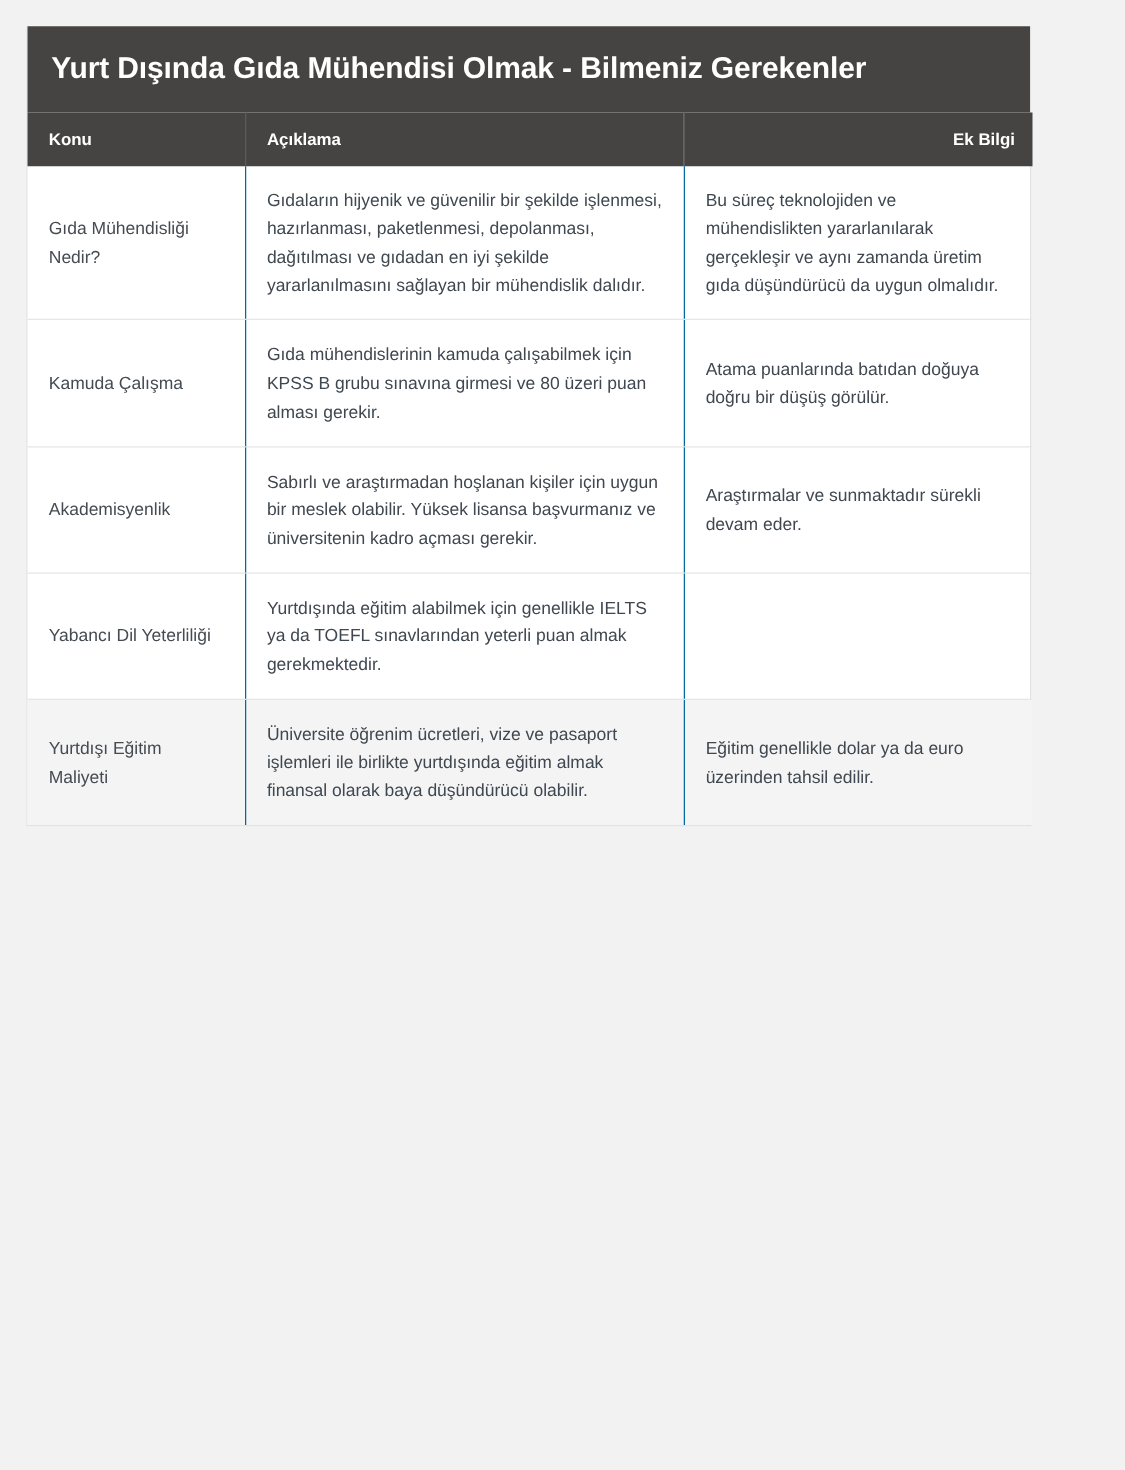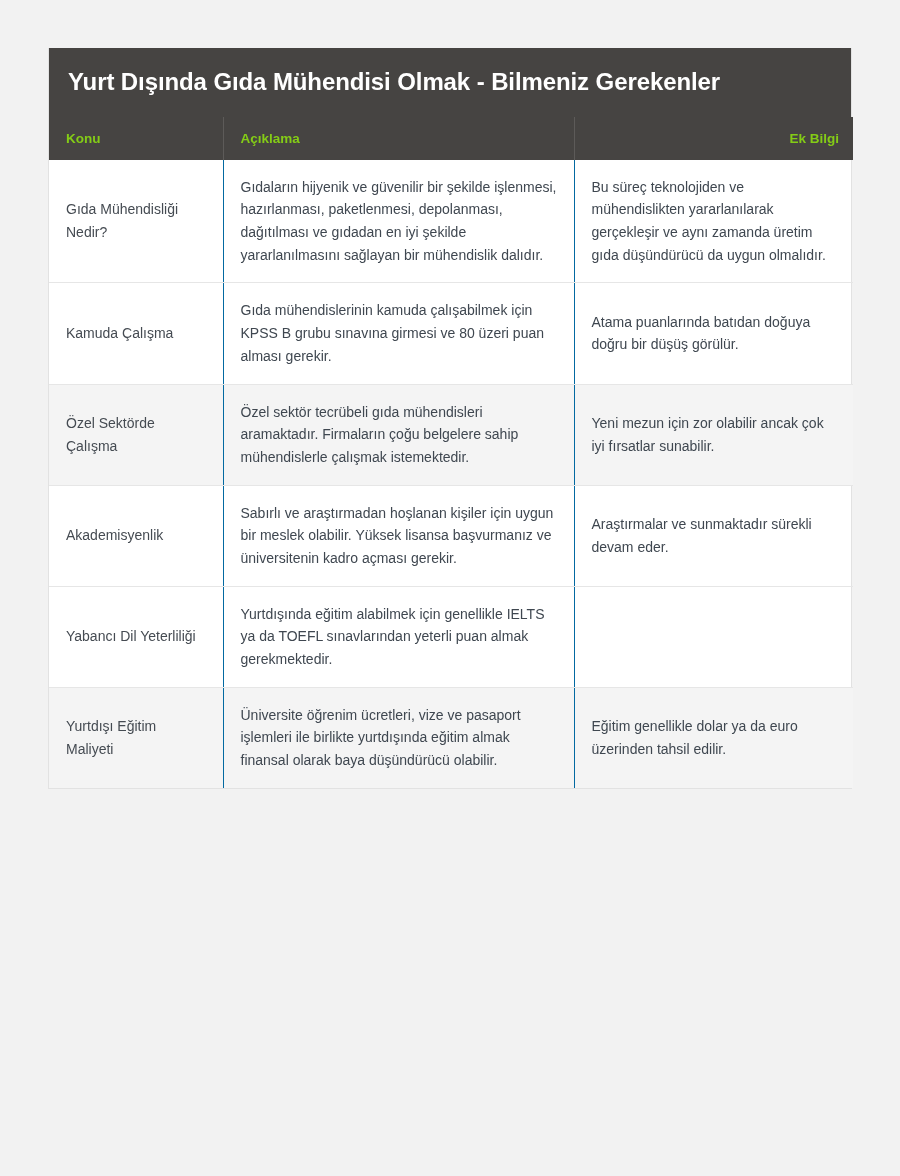--- a/index.html
+++ b/index.html
@@ -11,21 +11,21 @@
     width: 900px;
     height: 1176px;
     background: #f2f2f2;
     font-family: "Liberation Sans", "DejaVu Sans", sans-serif;
     -webkit-font-smoothing: antialiased;
   }
   .page {
     box-sizing: border-box;
     width: 860px;
     height: 1176px;
-    padding: 48px;
+    padding: 21px;
     display: flex;
     flex-direction: column;
   }
   .table-card {
     width: 804px;
     background: #ffffff;
     border: 1px solid #e2e2e2;
     border-top: none;
     box-sizing: border-box;
   }
@@ -43,21 +43,21 @@
     width: 100%;
     border-collapse: collapse;
     table-layout: fixed;
   }
   table.data-table col.c-konu    { width: 174px; }
   table.data-table col.c-aciklama{ width: 351px; }
   table.data-table col.c-ek      { width: 279px; }
 
   thead th {
     background: #464442;
-    color: #84cc16;
+    color: #ffffff;
     font-size: 13.5px;
     font-weight: bold;
     text-align: left;
     padding: 14px 14px 14px 17px;
     border-right: 1px solid #5d5b59;
     box-sizing: border-box;
     vertical-align: middle;
   }
   thead th:last-child { border-right: none; text-align: right; }
 
@@ -104,25 +104,20 @@
         <tr>
           <td class="col-konu">Gıda Mühendisliği Nedir?</td>
           <td class="col-aciklama">Gıdaların hijyenik ve güvenilir bir şekilde işlenmesi, hazırlanması, paketlenmesi, depolanması, dağıtılması ve gıdadan en iyi şekilde yararlanılmasını sağlayan bir mühendislik dalıdır.</td>
           <td class="col-ek">Bu süreç teknolojiden ve mühendislikten yararlanılarak gerçekleşir ve aynı zamanda üretim gıda düşündürücü da uygun olmalıdır.</td>
         </tr>
         <tr>
           <td class="col-konu">Kamuda Çalışma</td>
           <td class="col-aciklama">Gıda mühendislerinin kamuda çalışabilmek için KPSS B grubu sınavına girmesi ve 80 üzeri puan alması gerekir.</td>
           <td class="col-ek">Atama puanlarında batıdan doğuya doğru bir düşüş görülür.</td>
         </tr>
-        <tr class="alt">
-          <td class="col-konu">Özel Sektörde Çalışma</td>
-          <td class="col-aciklama">Özel sektör tecrübeli gıda mühendisleri aramaktadır. Firmaların çoğu belgelere sahip mühendislerle çalışmak istemektedir.</td>
-          <td class="col-ek">Yeni mezun için zor olabilir ancak çok iyi fırsatlar sunabilir.</td>
-        </tr>
         <tr>
           <td class="col-konu">Akademisyenlik</td>
           <td class="col-aciklama">Sabırlı ve araştırmadan hoşlanan kişiler için uygun bir meslek olabilir. Yüksek lisansa başvurmanız ve üniversitenin kadro açması gerekir.</td>
           <td class="col-ek">Araştırmalar ve sunmaktadır sürekli devam eder.</td>
         </tr>
         <tr>
           <td class="col-konu">Yabancı Dil Yeterliliği</td>
           <td class="col-aciklama">Yurtdışında eğitim alabilmek için genellikle IELTS ya da TOEFL sınavlarından yeterli puan almak gerekmektedir.</td>
           <td class="col-ek"></td>
         </tr>

